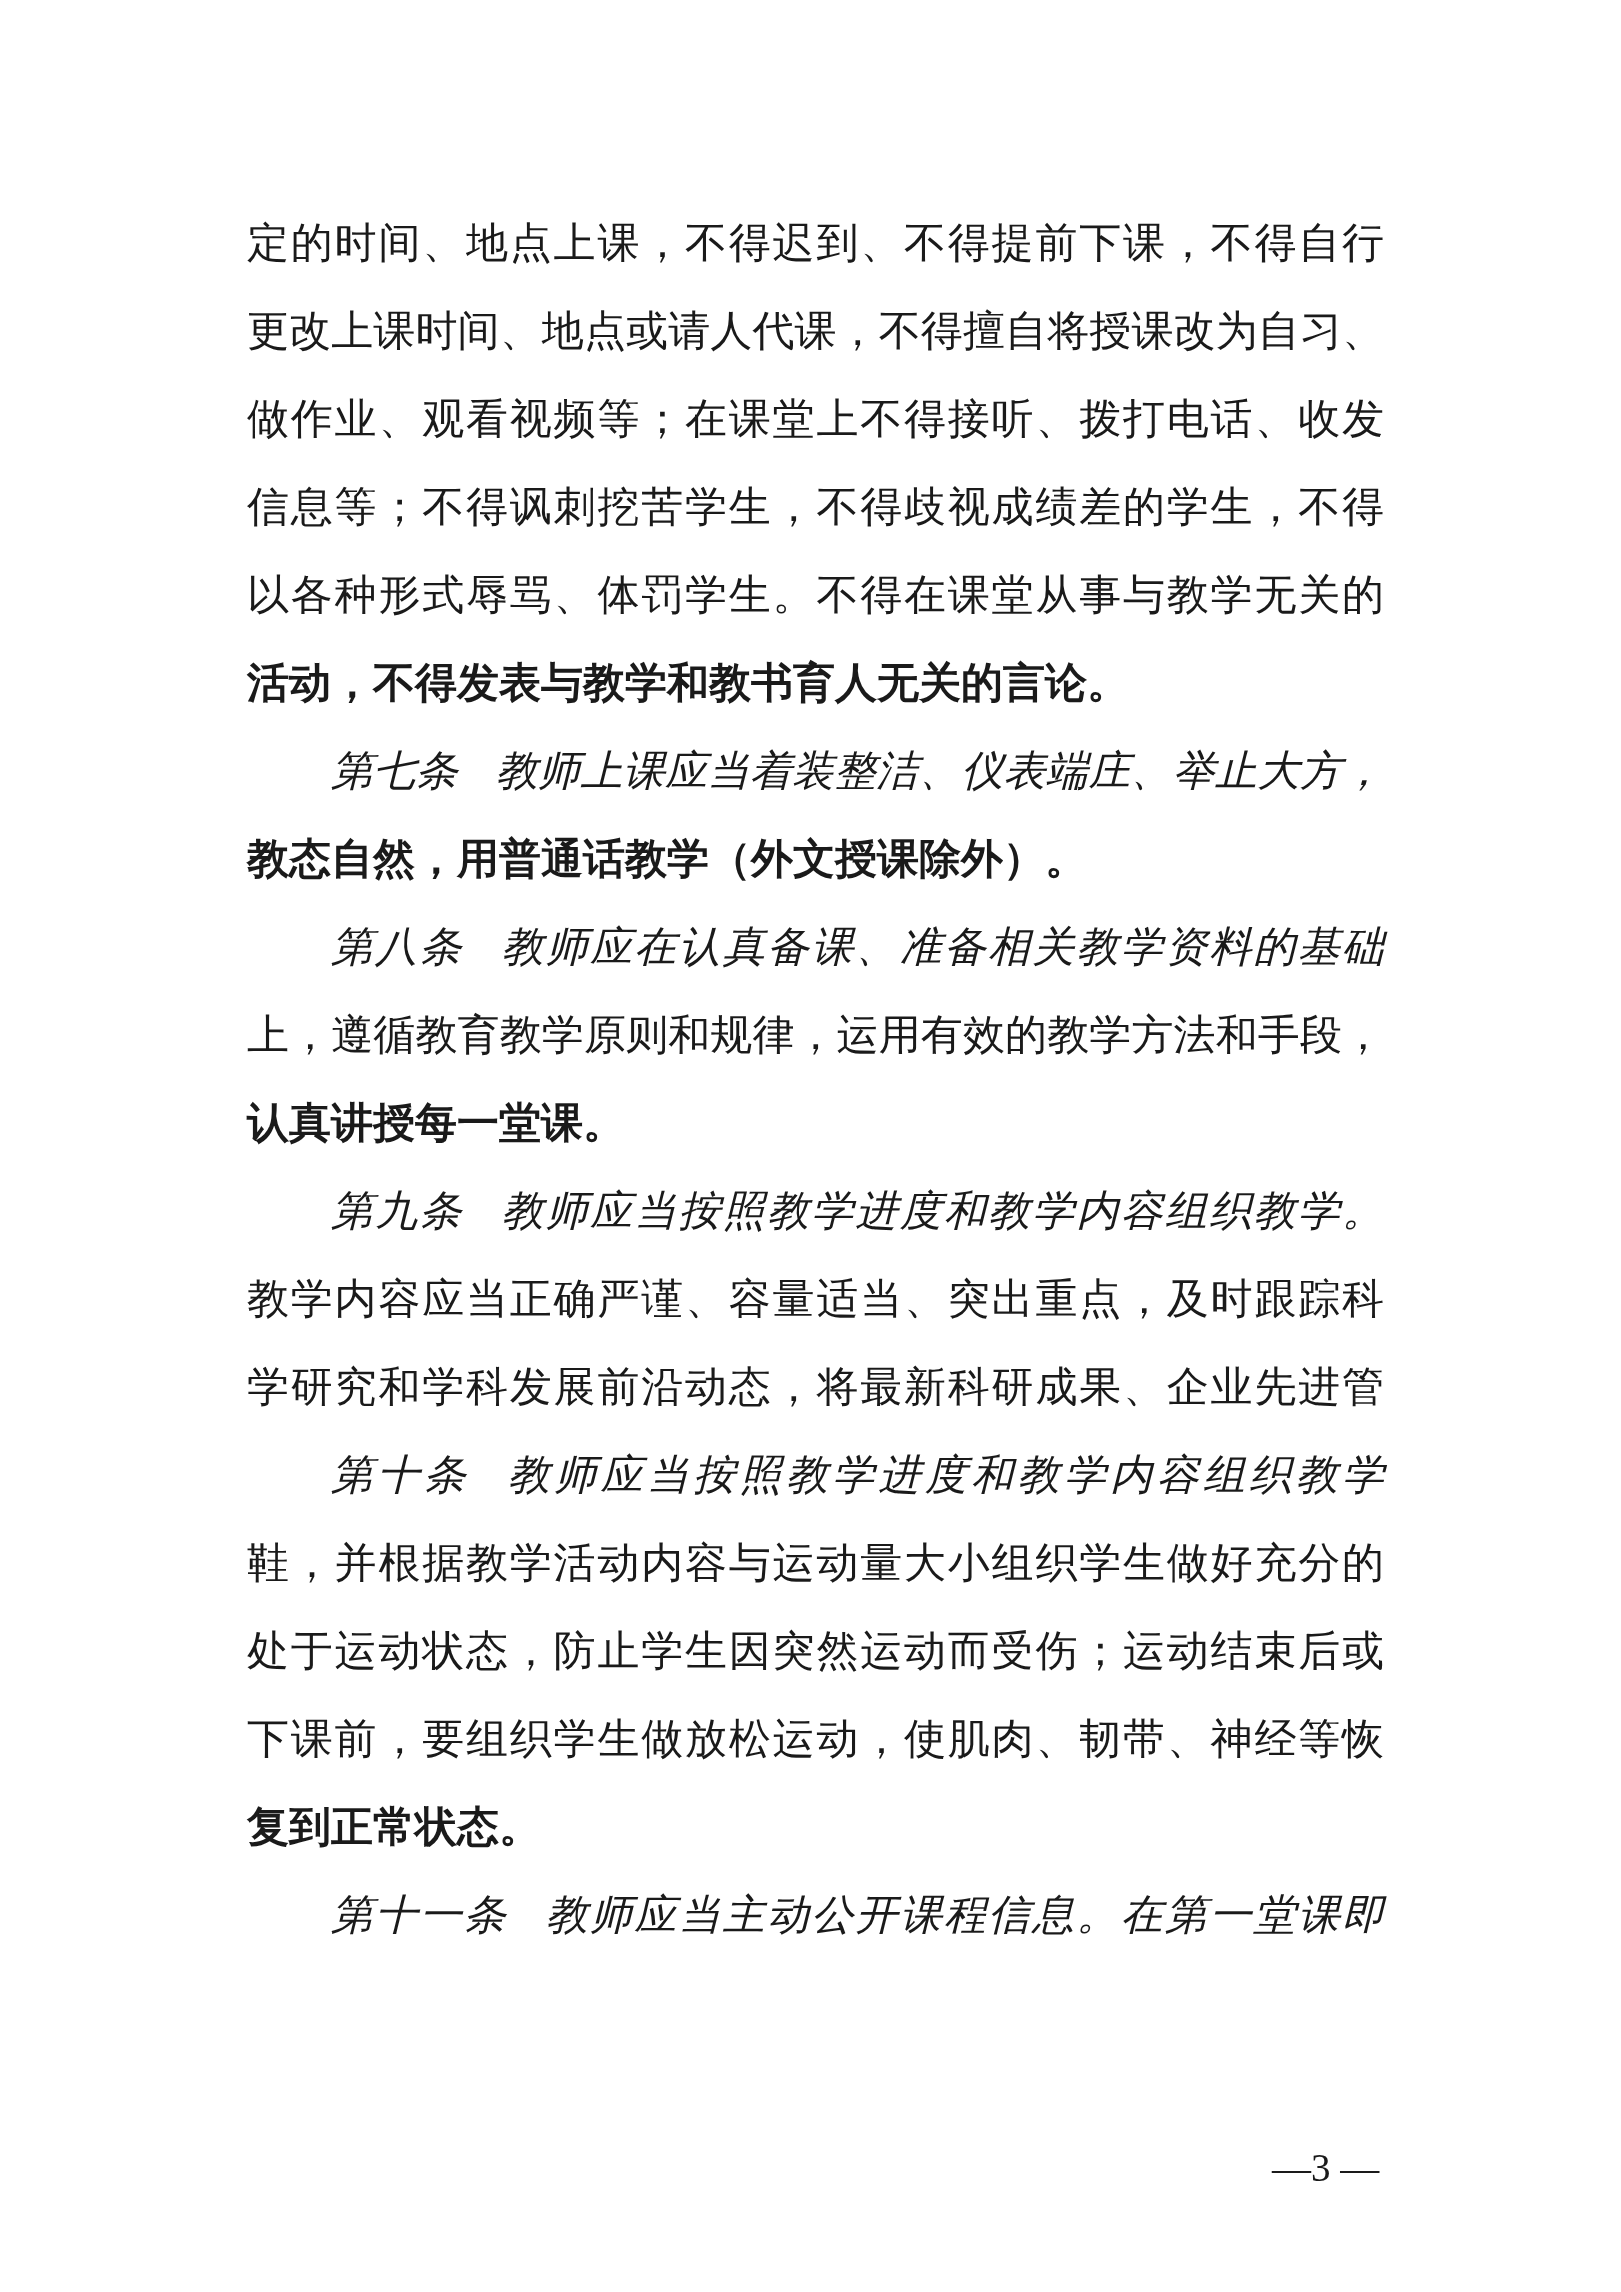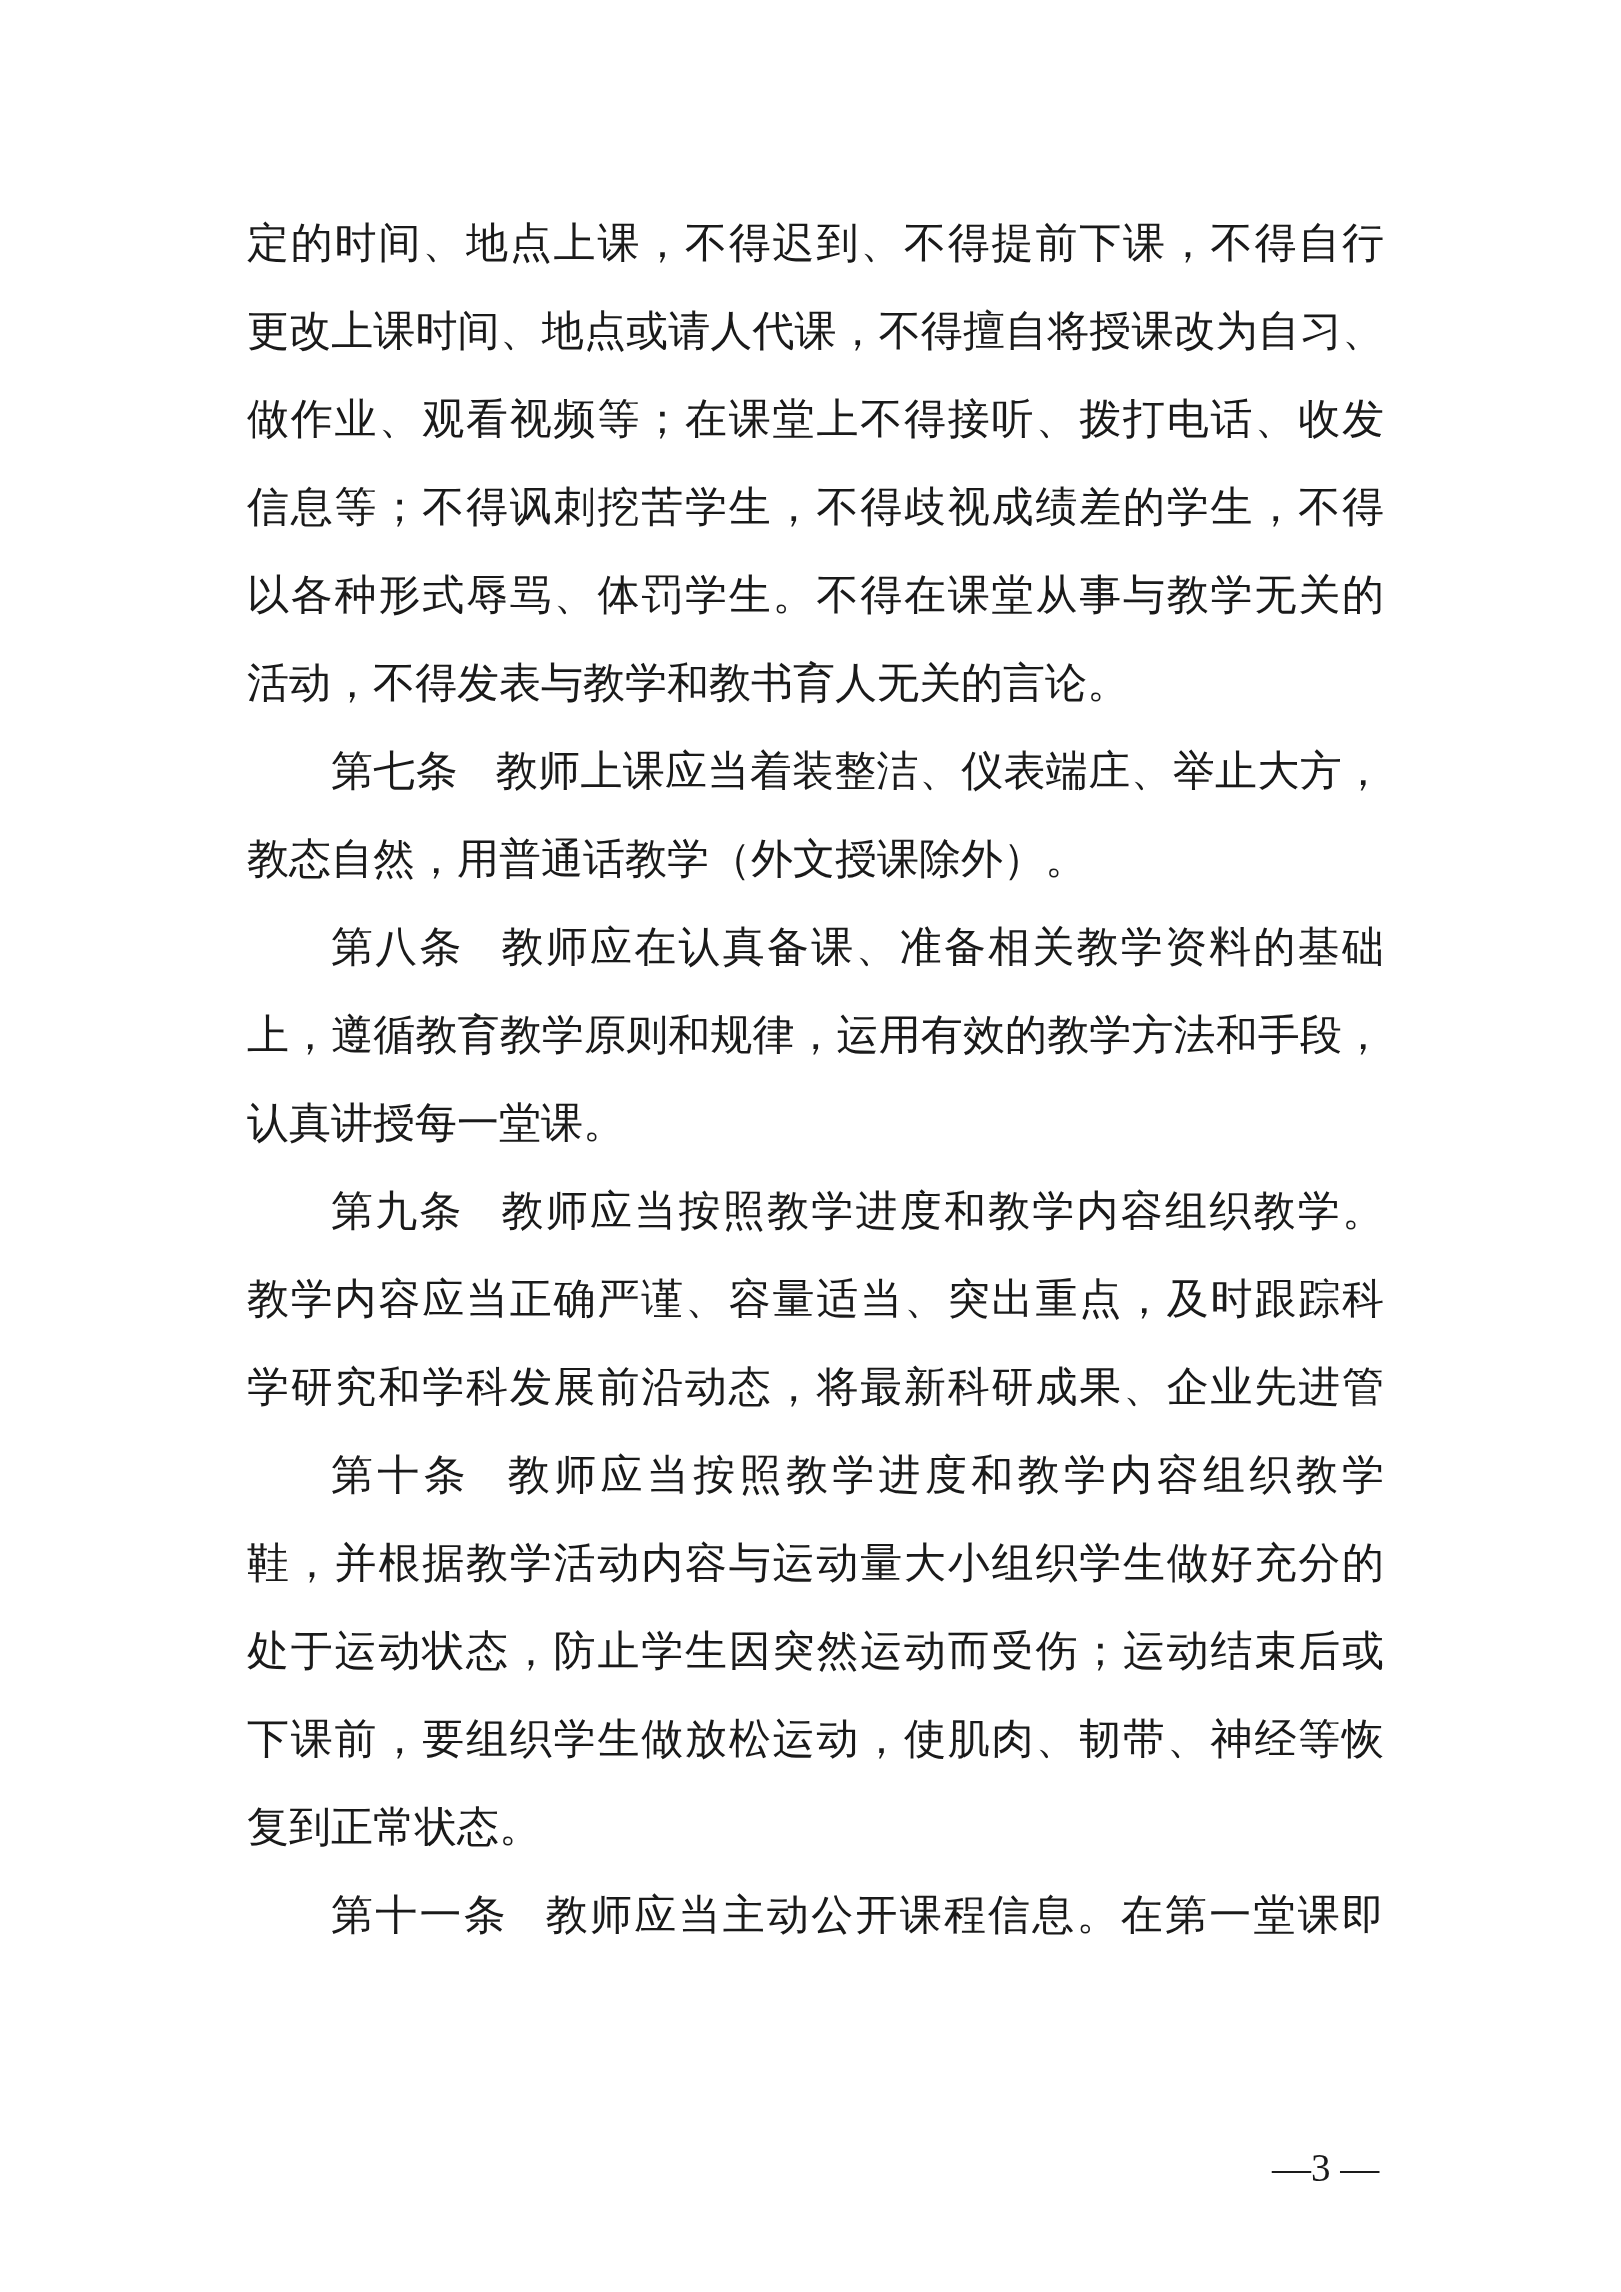--- a/index.html
+++ b/index.html
@@ -33,23 +33,25 @@
       height: 88px;
       line-height: 69px;
       font-size: 42px;
       white-space: nowrap;
       text-align: justify;
       text-align-last: justify;
       letter-spacing: 0;
     }
     .line.last {
       text-align-last: left;
+      font-weight: bold;
     }
     .line.indent {
       padding-left: 84px;
+      font-style: italic;
     }
     .art-label {
       margin-right: 0.9em;
     }
     .page-number {
       position: absolute;
       left: 1272px;
       top: 2143px;
       font-size: 39px;
       line-height: 49px;

